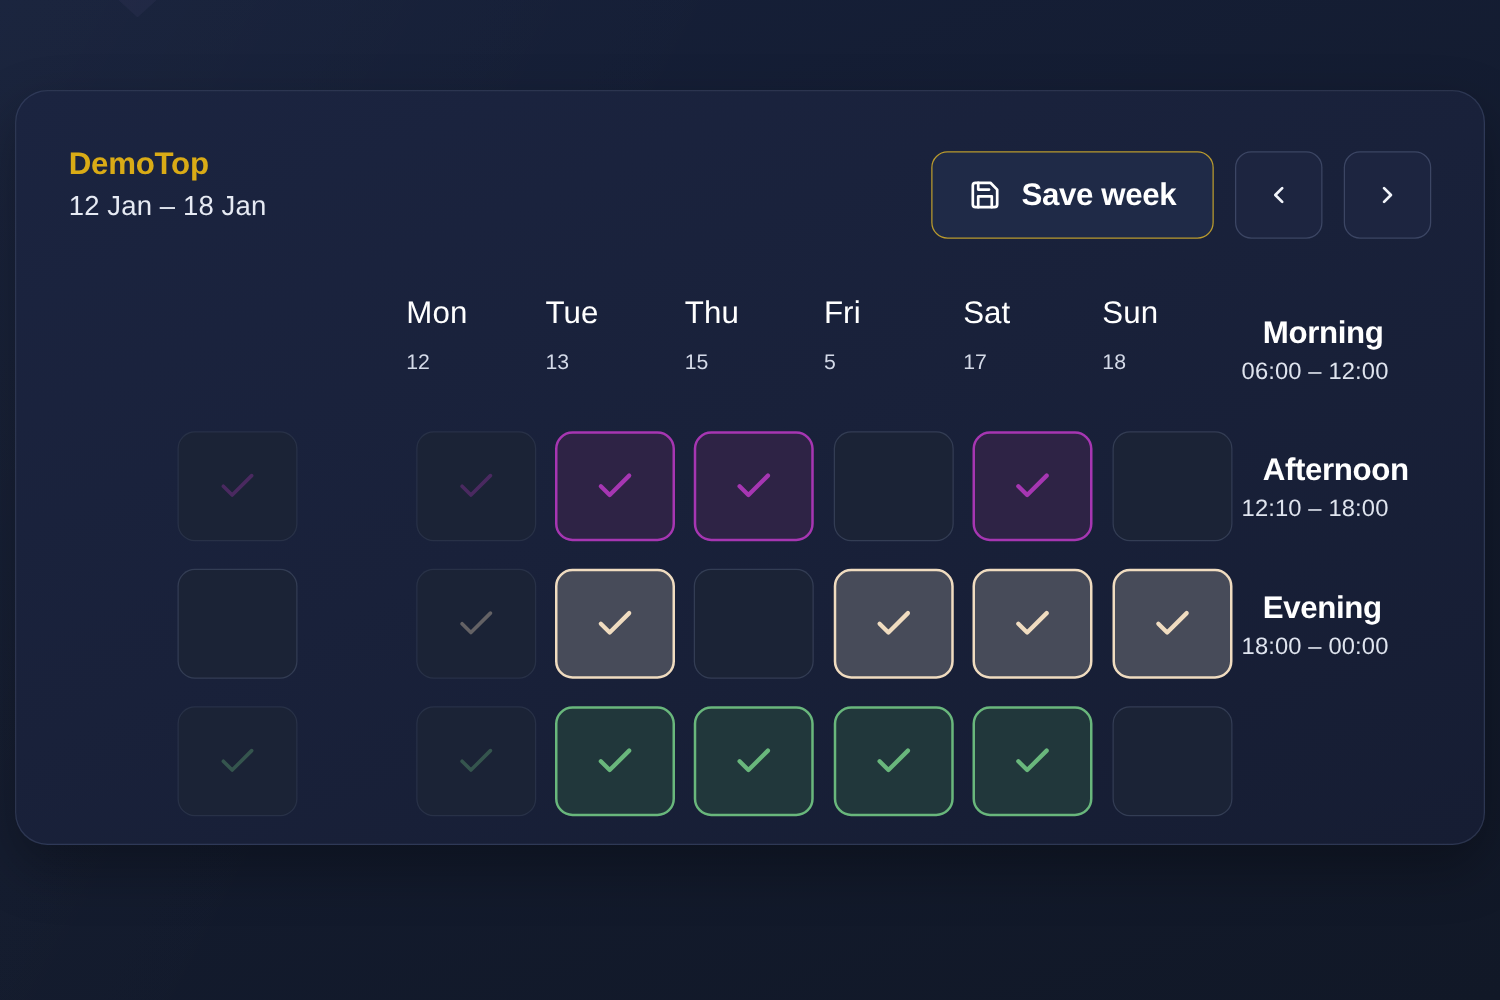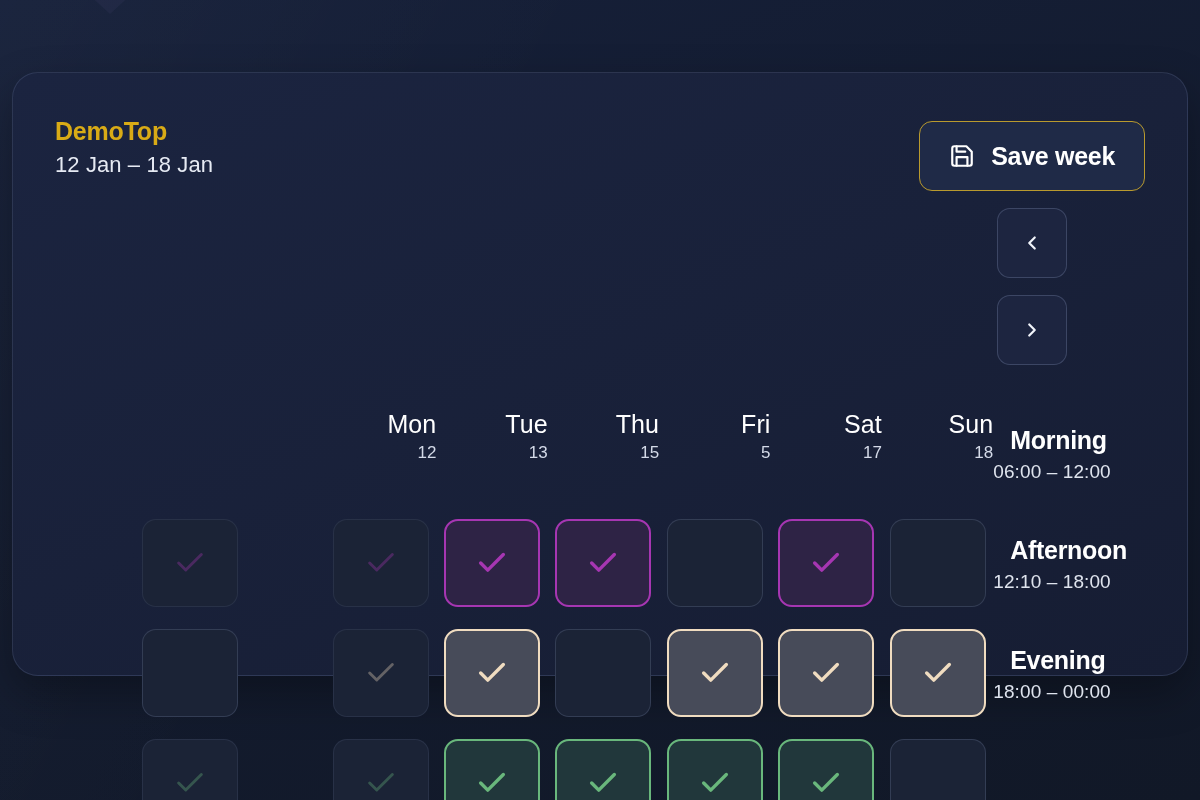--- a/index.html
+++ b/index.html
@@ -78,21 +78,20 @@
     letter-spacing: 0.1px;
     line-height: 1.36;
     margin-top: 3px;
   }
 
   .header-actions {
     display: flex;
     align-items: center;
     gap: 17px;
     padding-top: 4px;
-    flex-direction: column;
   }
   .btn-save {
     display: flex;
     align-items: center;
     gap: 16px;
     height: 70px;
     padding: 0 29px;
     background: #1f2a47;
     border: 1px solid #b99a2e;
     border-radius: 13px;
@@ -123,35 +122,35 @@
   #grid {
     margin-top: 44px;
     display: grid;
     grid-template-columns: 270px repeat(7, 1fr);
     row-gap: 0;
     column-gap: 0;
   }
   .corner-spacer { }
 
   .day-head {
-    text-align: right;
+    text-align: left;
     padding-bottom: 22px;
   }
   .day-name {
     color: #ffffff;
     font-size: 25px;
     font-weight: 400;
     line-height: 1.25;
     letter-spacing: 0.1px;
   }
   .day-num {
     color: #d4dae8;
     font-size: 17px;
     font-weight: 400;
-    margin-top: 3px;
+    margin-top: 14px;
     line-height: 1.2;
   }
 
   .slot-label {
     padding-right: 18px;
     padding-top: 16px;
     height: 110px;
   }
   .slot-name {
     color: #ffffff;

